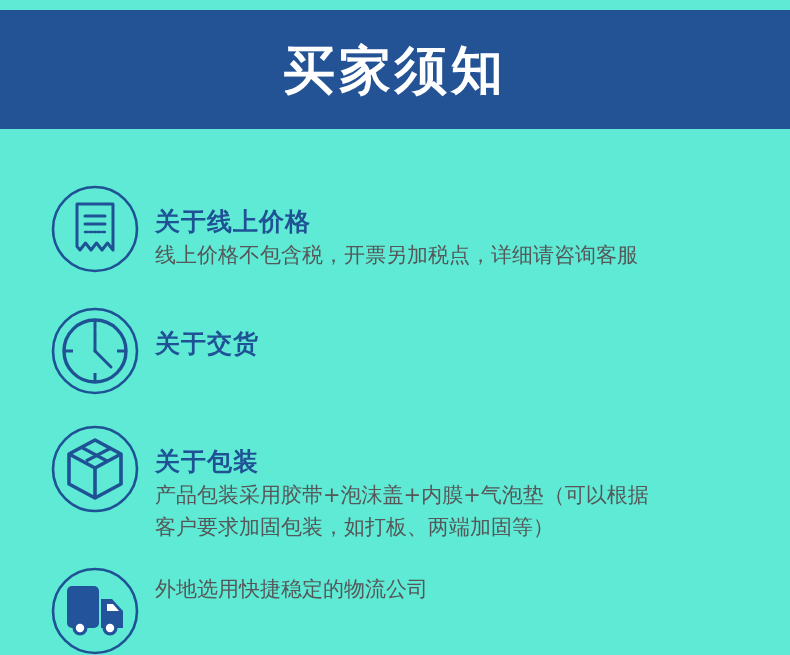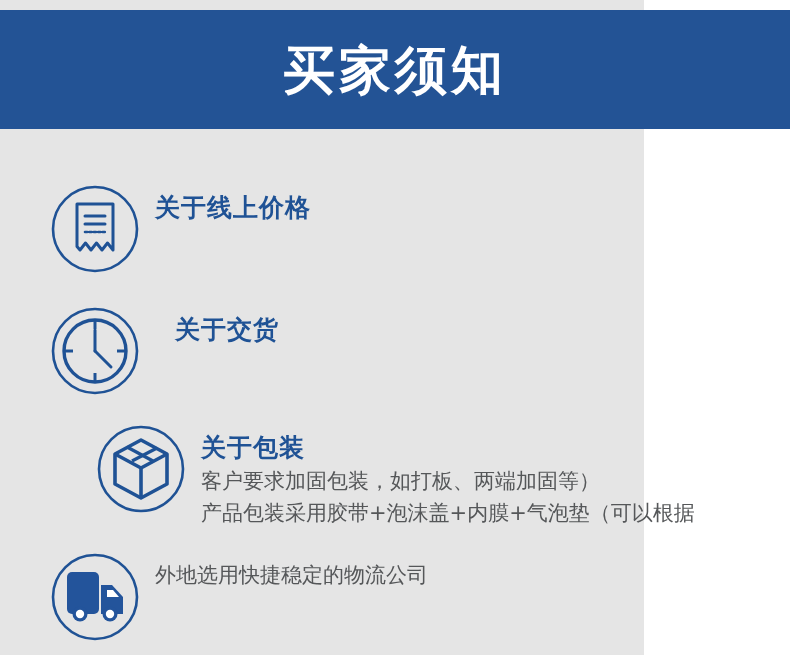--- a/index.html
+++ b/index.html
@@ -7,23 +7,23 @@
   html, body {
     width: 790px;
     height: 655px;
     background: #ffffff;
     font-family: "Liberation Sans", "DejaVu Sans", sans-serif;
     overflow: hidden;
   }
 
   #page {
     position: relative;
-    width: 644px;
+    width: 790px;
     height: 655px;
-    background: #e5e5e5;
+    background: #5eead4;
   }
 
   
   .banner {
     position: absolute;
     left: 0;
     top: 10px;
     width: 790px;
     height: 119px;
     background: #235395;
@@ -49,22 +49,22 @@
     width: 790px;
   }
 
   .section {
     position: relative;
     display: flex;
     align-items: flex-start;
   }
 
   .section-1 { margin-top: 55px; }
-  .section-2 { margin-top: 32px; gap: 20px; }
-  .section-3 { margin-top: 28px; padding-left: 46px; }
+  .section-2 { margin-top: 32px; }
+  .section-3 { margin-top: 28px; }
   .section-4 { margin-top: 22px; }
 
   .icon-wrap {
     width: 90px;
     min-width: 90px;
     height: 90px;
     margin-left: 50px;
     display: block;
   }
   .icon-wrap svg { display: block; width: 90px; height: 90px; }
@@ -75,20 +75,21 @@
   }
 
   .section-title {
     color: #1f5295;
     font-size: 25px;
     font-weight: bold;
     letter-spacing: 1px;
     line-height: 1.25;
     margin-bottom: 3px;
     font-family: "DejaVu Sans", "Liberation Sans", sans-serif;
+    margin-top: 14px;
   }
 
   .section-text {
     color: #555759;
     font-size: 21px;
     line-height: 1.52;
     letter-spacing: 0px;
     white-space: nowrap;
     font-family: "DejaVu Sans", "Liberation Sans", sans-serif;
   }
@@ -109,20 +110,21 @@
         <svg viewBox="0 0 90 90" xmlns="http://www.w3.org/2000/svg">
           <circle cx="45" cy="45" r="42" fill="none" stroke="#1f5295" stroke-width="2.6"></circle>
           <path d="M27 20 H63 V66 L57.5 59 L52 66 L46.5 59 L41 66 L35.5 59 L30 66 L27 62.5 Z" fill="none" stroke="#1f5295" stroke-width="3" stroke-linejoin="round"></path>
           <line x1="35" y1="32" x2="55" y2="32" stroke="#1f5295" stroke-width="3" stroke-linecap="round"></line>
           <line x1="35" y1="40" x2="55" y2="40" stroke="#1f5295" stroke-width="3" stroke-linecap="round"></line>
           <line x1="35" y1="48" x2="55" y2="48" stroke="#1f5295" stroke-width="2.6" stroke-linecap="round" stroke-dasharray="2.2 2.2"></line>
         </svg>
       </div>
       <div class="section-body">
         <div class="section-title">关于线上价格</div>
+        <div class="section-text">线上价格不包含税，开票另加税点，详细请咨询客服</div>
       </div>
     </div>
 
     <div class="section section-2">
       <div class="icon-wrap">
         <svg viewBox="0 0 90 90" xmlns="http://www.w3.org/2000/svg">
           <circle cx="45" cy="45" r="42" fill="none" stroke="#1f5295" stroke-width="2.6"></circle>
           <circle cx="45" cy="45" r="31" fill="none" stroke="#1f5295" stroke-width="3.4"></circle>
           <line x1="45" y1="14" x2="45" y2="23" stroke="#1f5295" stroke-width="3"></line>
           <line x1="45" y1="67" x2="45" y2="76" stroke="#1f5295" stroke-width="3"></line>
@@ -143,22 +145,22 @@
           <circle cx="45" cy="45" r="42" fill="none" stroke="#1f5295" stroke-width="2.6"></circle>
           <path d="M45 16 L71 30 L71 60 L45 74 L19 60 L19 30 Z" fill="none" stroke="#1f5295" stroke-width="3.6" stroke-linejoin="round"></path>
           <path d="M19 30 L45 44 L71 30" fill="none" stroke="#1f5295" stroke-width="3.6" stroke-linejoin="round"></path>
           <line x1="45" y1="44" x2="45" y2="74" stroke="#1f5295" stroke-width="3.6"></line>
           <path d="M31 23 L57 37" fill="none" stroke="#1f5295" stroke-width="3.2"></path>
           <path d="M36 37 L61 24" fill="none" stroke="#1f5295" stroke-width="3.2"></path>
         </svg>
       </div>
       <div class="section-body">
         <div class="section-title">关于包装</div>
+        <div class="section-text">产品包装采用胶带+泡沫盖+内膜+气泡垫（可以根据</div>
         <div class="section-text">客户要求加固包装，如打板、两端加固等）</div>
-        <div class="section-text">产品包装采用胶带+泡沫盖+内膜+气泡垫（可以根据</div>
       </div>
     </div>
 
     <div class="section section-4">
       <div class="icon-wrap">
         <svg viewBox="0 0 90 90" xmlns="http://www.w3.org/2000/svg">
           <circle cx="45" cy="45" r="42" fill="none" stroke="#1f5295" stroke-width="2.6"></circle>
           <rect x="17" y="20" width="32" height="42" rx="5" fill="#23549b"></rect>
           <path d="M51 33 H62 L73 45 V62 H51 Z" fill="#23549b"></path>
           <path d="M57 38 H63 L69 45 H57 Z" fill="#ffffff"></path>

